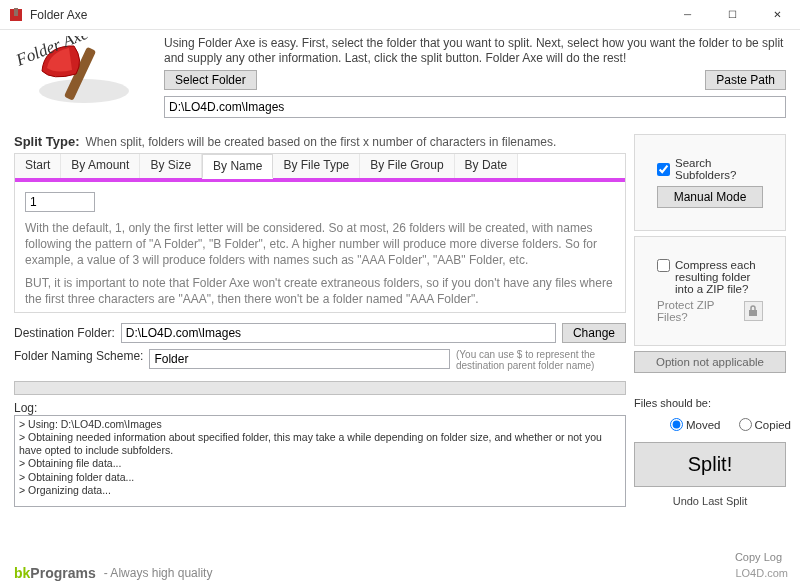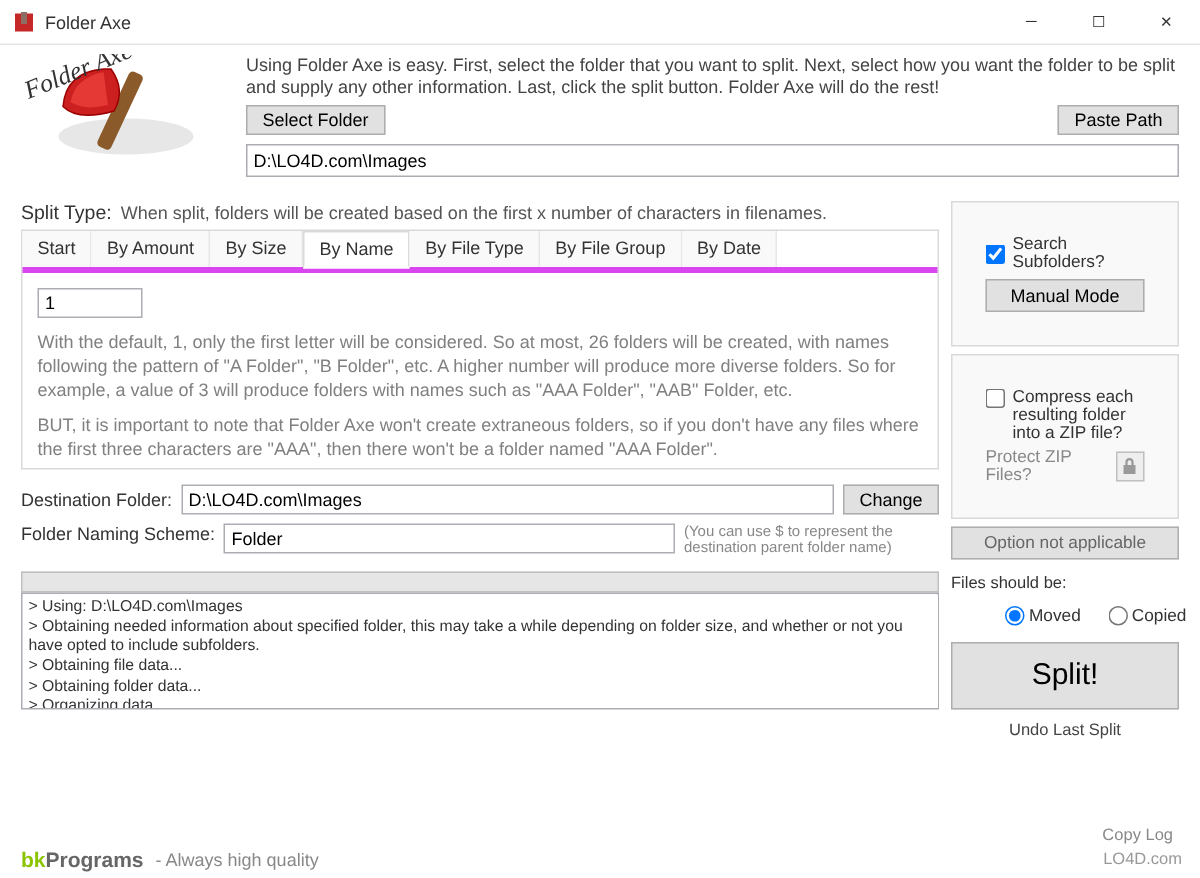--- a/index.html
+++ b/index.html
@@ -43,21 +43,21 @@
   border: 1px solid #abadb3;
   padding: 3px 4px;
   font-size: 12px;
   margin-top: 6px;
   background: #fff;
 }
 .main-cols { display: flex; gap: 8px; margin-top: 8px; }
 .left-col { flex: 1; }
 .right-col { width: 152px; display:flex; flex-direction:column; gap:5px; }
 .split-type-row { display: flex; align-items: center; gap: 6px; margin-bottom: 4px; }
-.split-type-label { font-weight: normal; font-size: 13px; }
+.split-type-label { font-weight: bold; font-size: 13px; }
 .split-desc { font-size: 12px; color: #555; }
 .tabs {
   border: 1px solid #d9d9d9;
   background: #fff;
 }
 .tab-strip { display: flex; border-bottom: 4px solid #d946ef; }
 .tab {
   padding: 4px 10px;
   font-size: 12px;
   border-right: 1px solid #e7e7e7;
@@ -79,21 +79,21 @@
 .dest-input { flex:1; border:1px solid #abadb3; padding:2px 4px; font-size:12px; }
 .scheme-row { display:flex; align-items:flex-start; gap:6px; margin-top:6px; }
 .scheme-hint { font-size:10px; color:#888; width:170px; line-height:1.1; }
 .progress { height:14px; background:#e6e6e6; border:1px solid #c0c0c0; margin-top:10px; }
 .log-label { font-size:12px; margin-top:6px; }
 .log-box {
   border:1px solid #abadb3;
   background:#fff;
   font-size:10.5px;
   padding:2px 4px;
-  height:78px;
+  height:92px;
   overflow:auto;
   line-height:1.25;
   color:#333;
 }
 .log-box div { white-space:normal; }
 .right-box { border:1px solid #d9d9d9; padding:22px; background:#f9f9f9; }
 .chk-row { display:flex; align-items:center; gap:5px; font-size:11.5px; }
 .chk-row input { width:13px; height:13px; }
 .manual-btn { width:100%; margin-top:5px; padding:3px 0; }
 .compress-box { display:flex; gap:5px; font-size:11.5px; align-items:flex-start; }
@@ -195,20 +195,21 @@
       </div>
 
       <div class="scheme-row">
         <span class="dest-label">Folder Naming Scheme:</span>
         <input class="dest-input" style="flex: 1 1 0%;" value="Folder">
         <span class="scheme-hint">(You can use $ to represent the destination parent folder name)</span>
       </div>
 
       <div class="progress"></div>
 
+      <div class="log-label">Log:</div>
       <div class="log-box" id="log-box">
           <div>&gt; Using: D:\LO4D.com\Images</div>
           <div>&gt; Obtaining needed information about specified folder, this may take a while depending on folder size, and whether or not you have opted to include subfolders.</div>
           <div>&gt; Obtaining file data...</div>
           <div>&gt; Obtaining folder data...</div>
           <div>&gt; Organizing data...</div>
         </div>
     </div>
 
     <div class="right-col">

